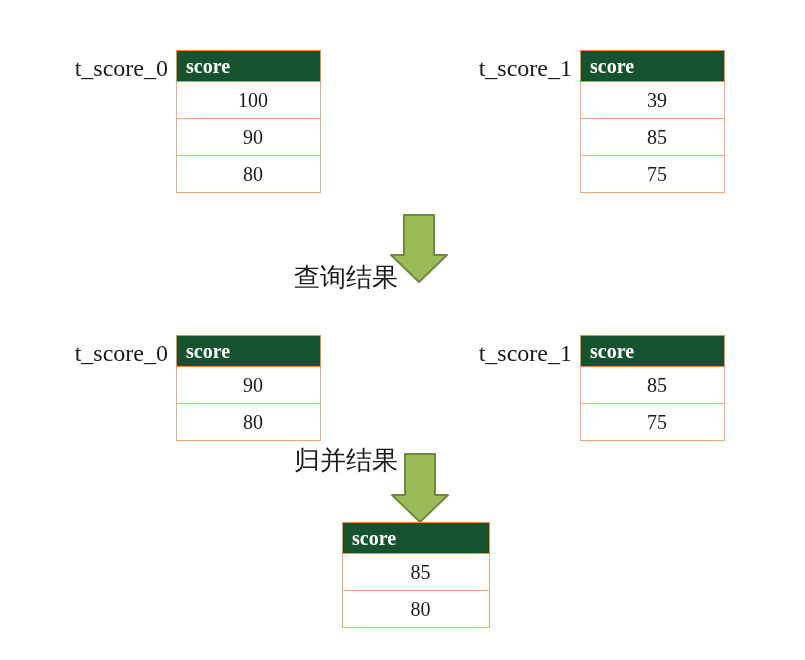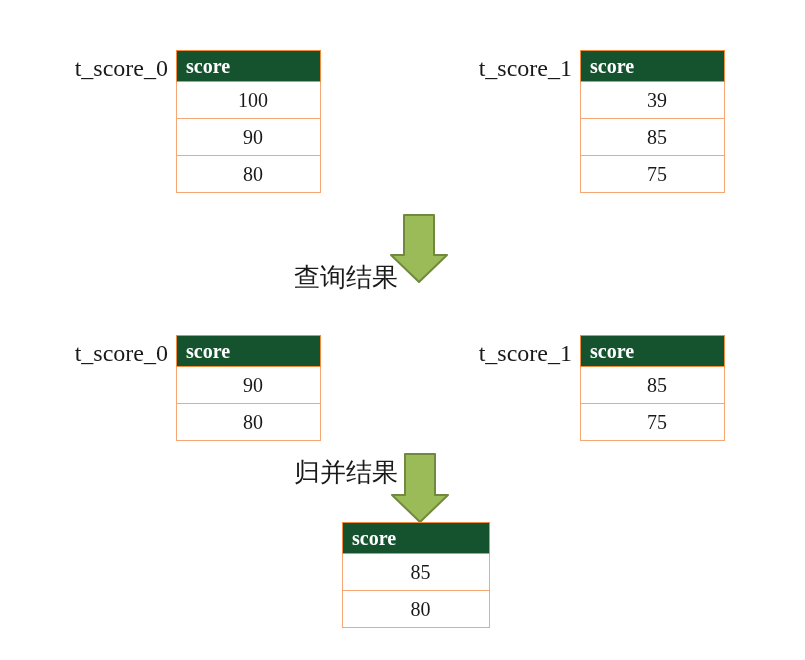--- a/index.html
+++ b/index.html
@@ -140,21 +140,21 @@
     <tbody>
       <tr>
           <td>85</td>
         </tr>
       <tr>
           <td>75</td>
         </tr>
     </tbody>
   </table>
 
-  <div class="arrow-label" style="left:248px; top:458px;">归并结果</div>
+  <div class="arrow-label" style="left:248px; top:446px;">归并结果</div>
 
   <svg class="arrow" style="left:391px; top:453px;" width="58" height="70" viewBox="0 0 58 70" aria-hidden="true">
     <polygon points="14,1 44,1 44,42 57,42 29,69 1,42 14,42" fill="#9BBB59" stroke="#71893F" stroke-width="2" stroke-linejoin="round"></polygon>
   </svg>
 
   <table class="score-table result" style="left:342px; top:522px;">
     <thead>
       <tr>
         <th>score</th>
       </tr>

